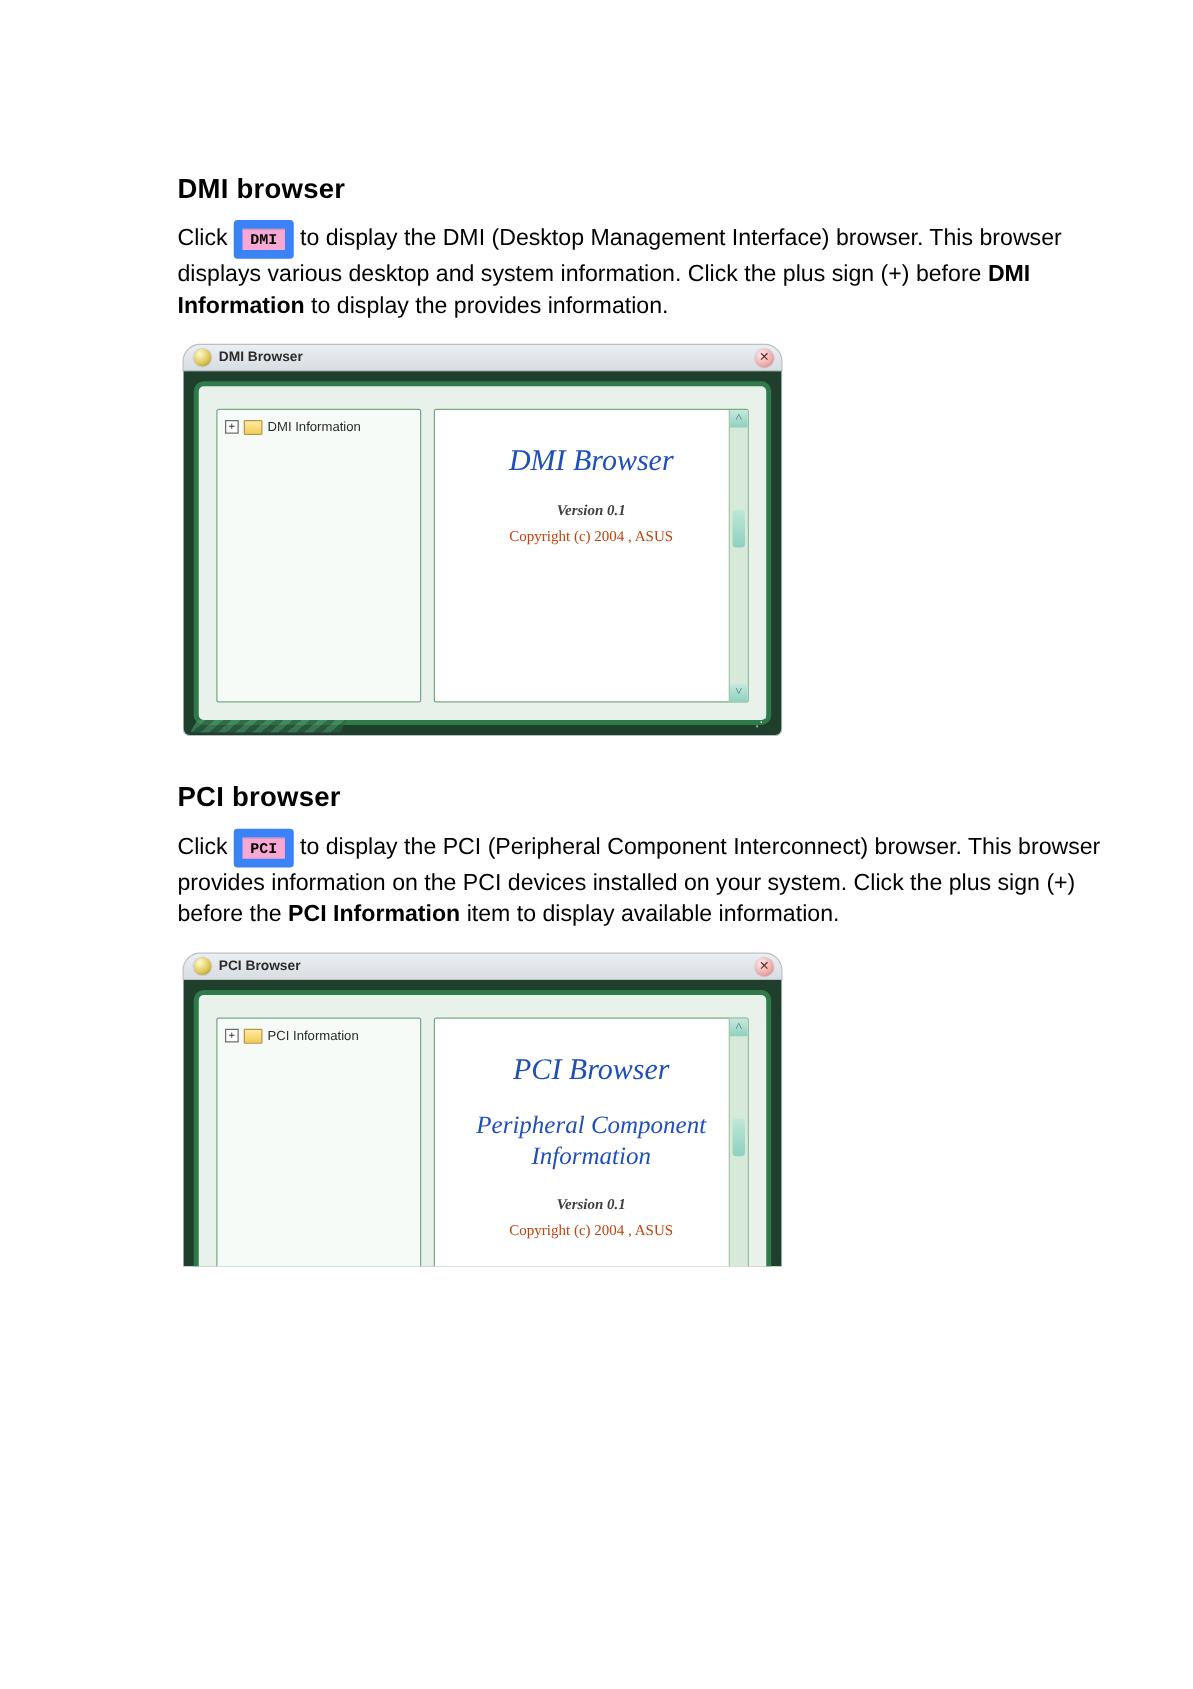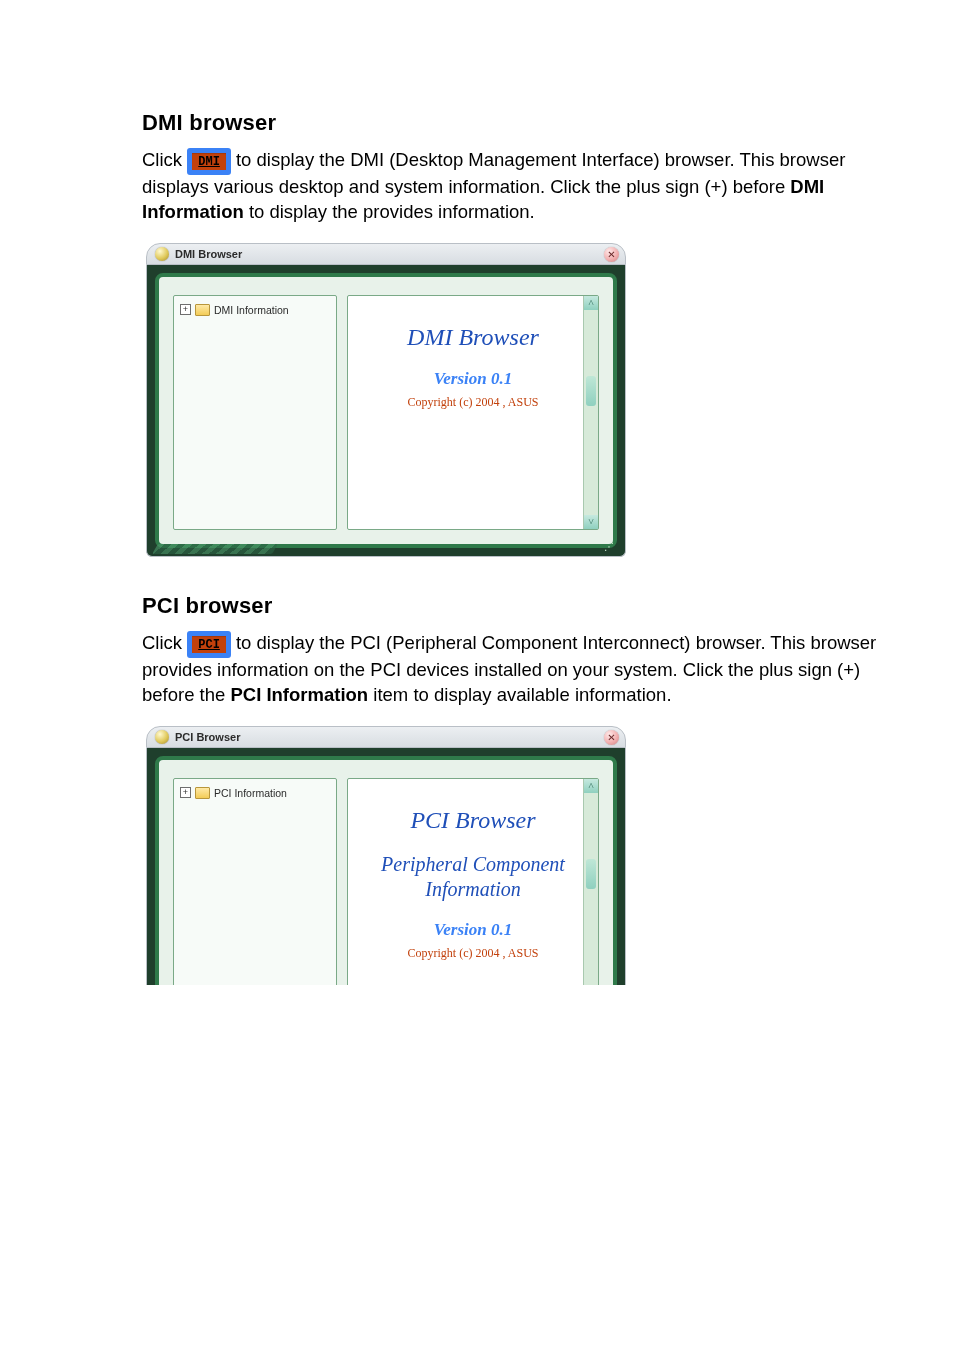--- a/index.html
+++ b/index.html
@@ -8,46 +8,46 @@
     background: #ffffff;
     font-family: Arial, Helvetica, sans-serif;
     color: #000;
   }
   .page {
     width: 954px;
     height: 985px;
     box-sizing: border-box;
     padding: 110px 58px 40px 142px;
     position: relative;
+    margin-top: 28px;
   }
   h2.section {
     font-size: 22px;
     font-weight: bold;
     margin: 0 0 12px 0;
     letter-spacing: 0.2px;
   }
   p.body {
     font-size: 18.5px;
     line-height: 1.35;
     margin: 0 0 18px 0;
   }
   .inline-btn {
     display: inline-block;
     vertical-align: middle;
-    background: #c2410c;
-    border: 5px solid #3b82f6;
+    background: #f9a8d4;
+    border: 7px solid #3b82f6;
     border-radius: 3px;
     padding: 1px 6px 0 6px;
     font-family: "Courier New", monospace;
     font-size: 12px;
     font-weight: bold;
     color: #000;
     line-height: 16px;
     box-shadow: 0 1px 1px rgba(0,0,0,0.15) inset;
-    text-decoration: underline;
   }
   .bold { font-weight: bold; }
 
   .appshot {
     width: 480px;
     margin: 0 0 36px 4px;
   }
 
   .titlebar {
     background: linear-gradient(#eceff2, #d8dde2);
@@ -166,23 +166,23 @@
   }
   .content .sub {
     color: #1f4fb8;
     font-style: italic;
     font-size: 20px;
     text-align: center;
     line-height: 1.25;
     margin-bottom: 18px;
   }
   .content .ver {
-    color: #3b82f6;
+    color: #404040;
     font-style: italic;
-    font-size: 17px;
+    font-size: 12px;
     font-weight: bold;
     margin-bottom: 6px;
     text-align: right;
   }
   .content .copy {
     color: #c2410c;
     font-size: 12px;
     font-family: "Times New Roman", serif;
   }
 

